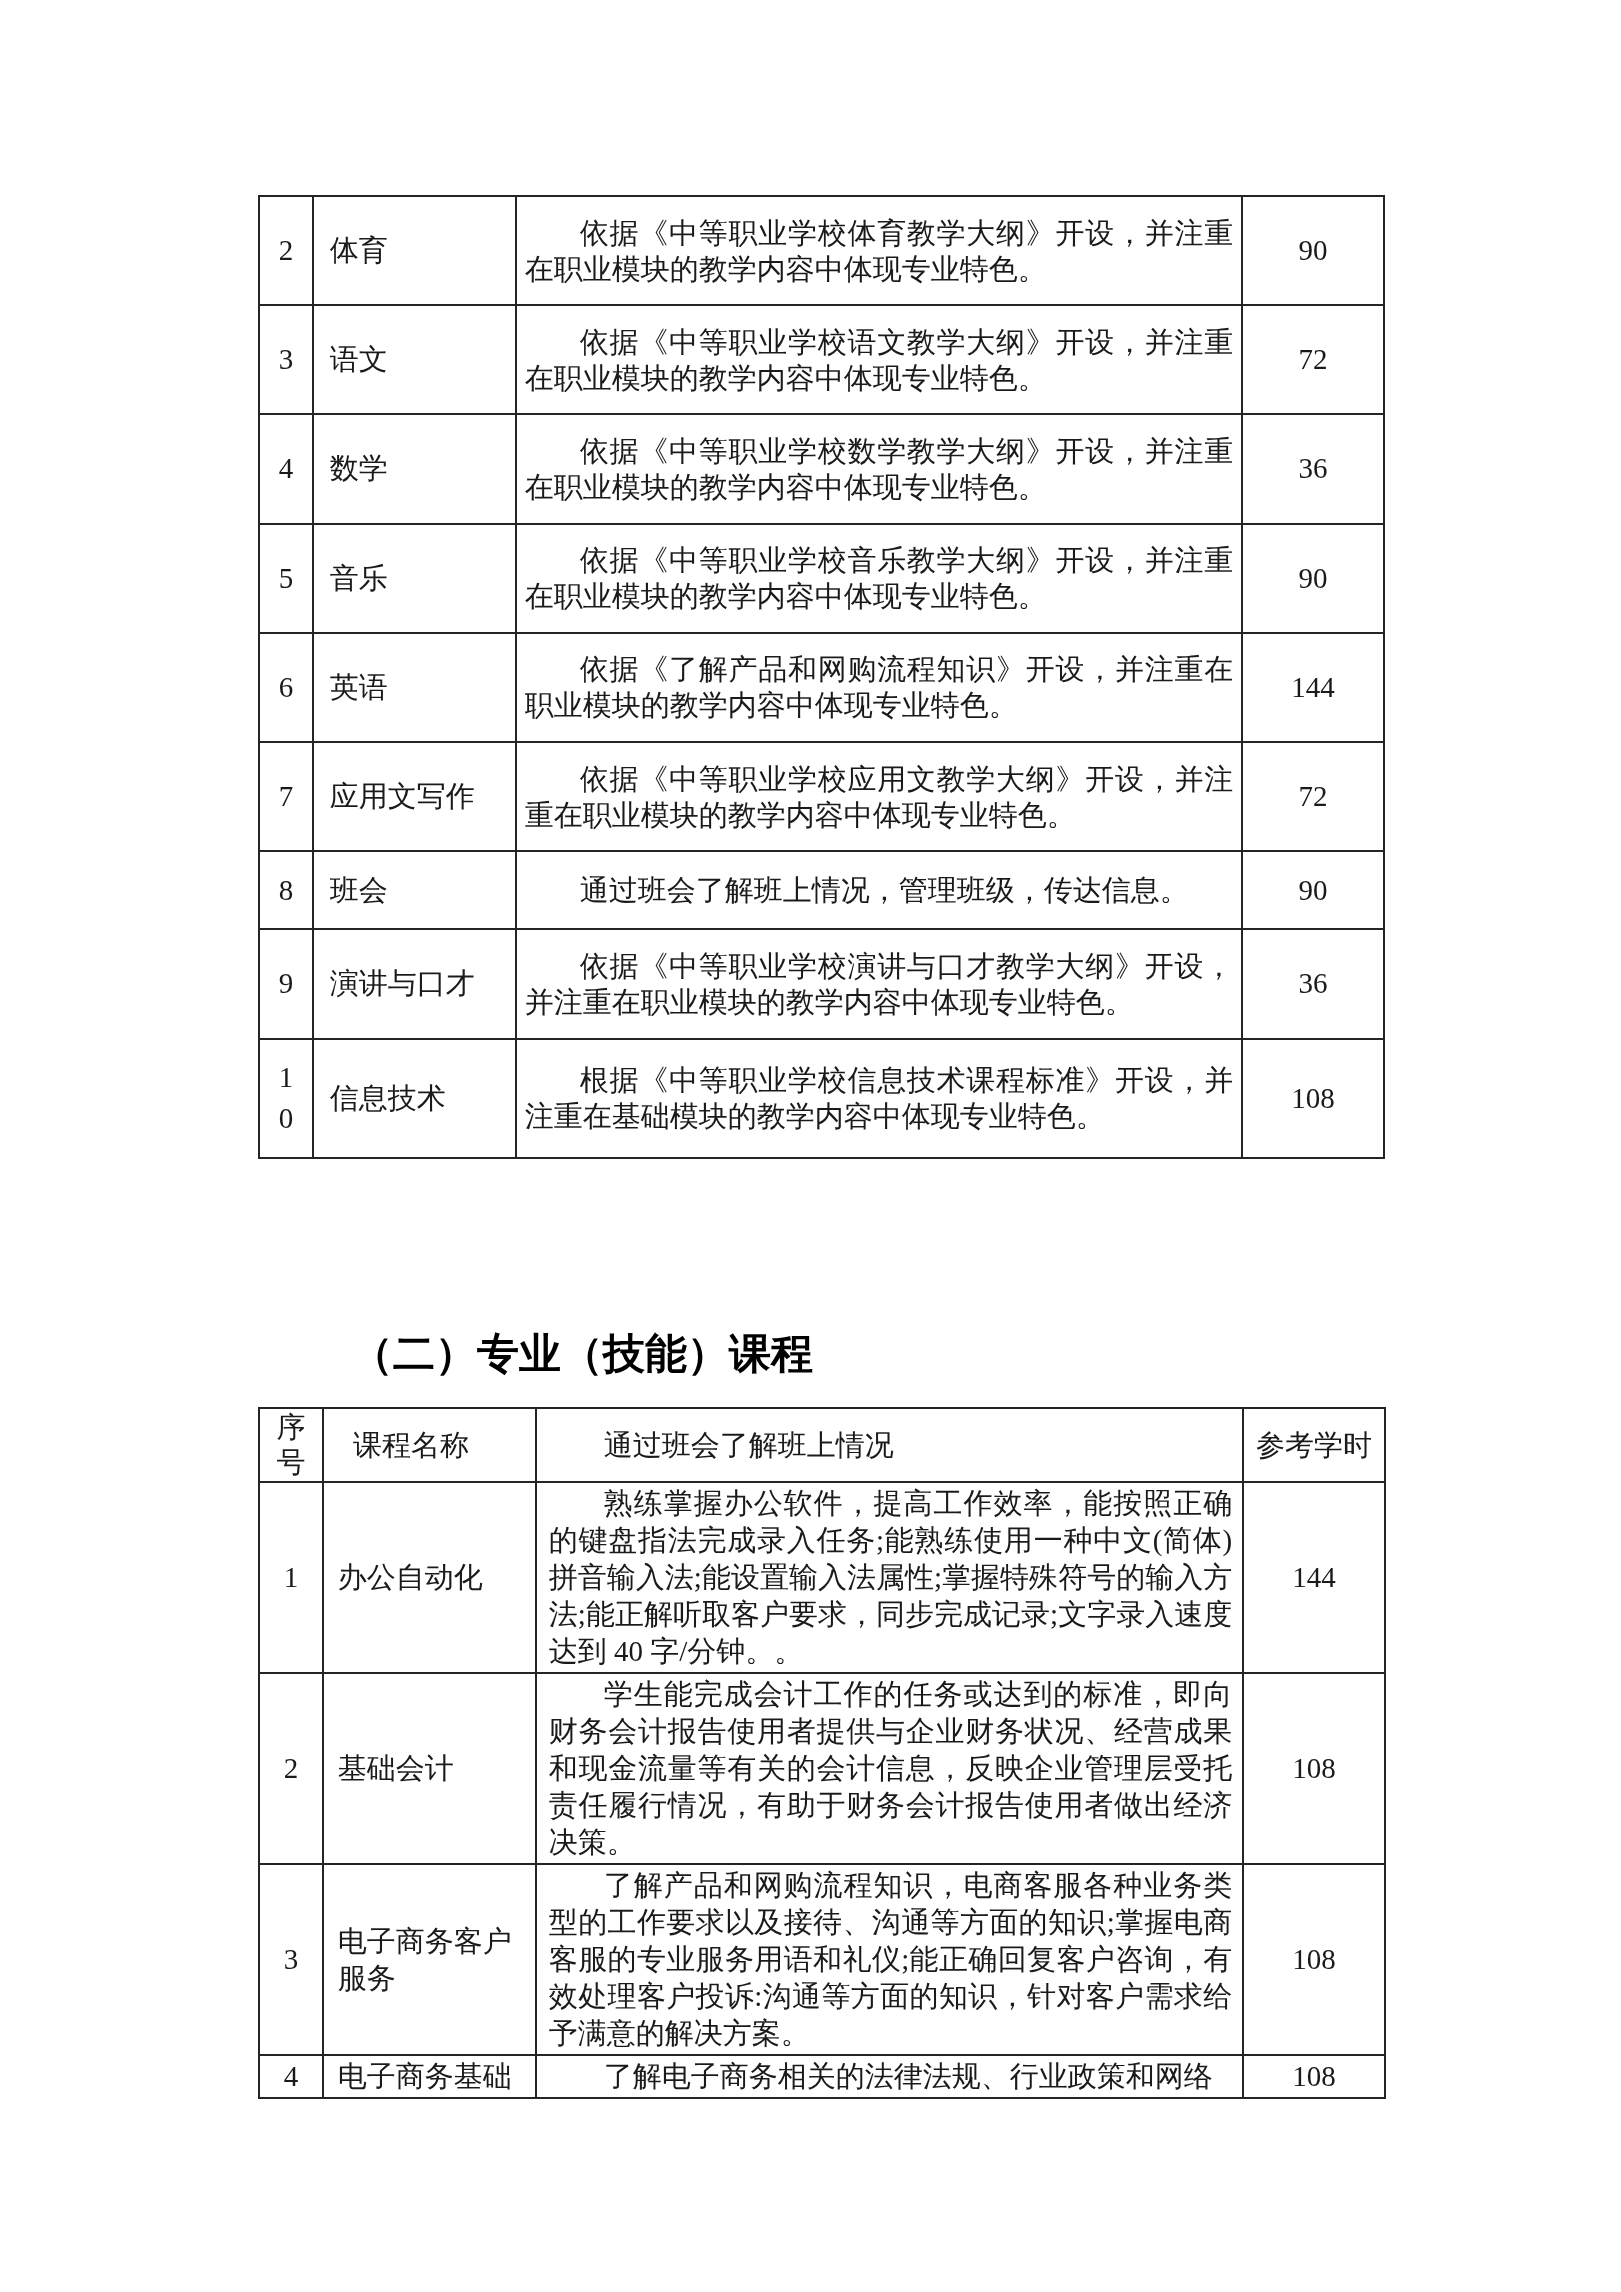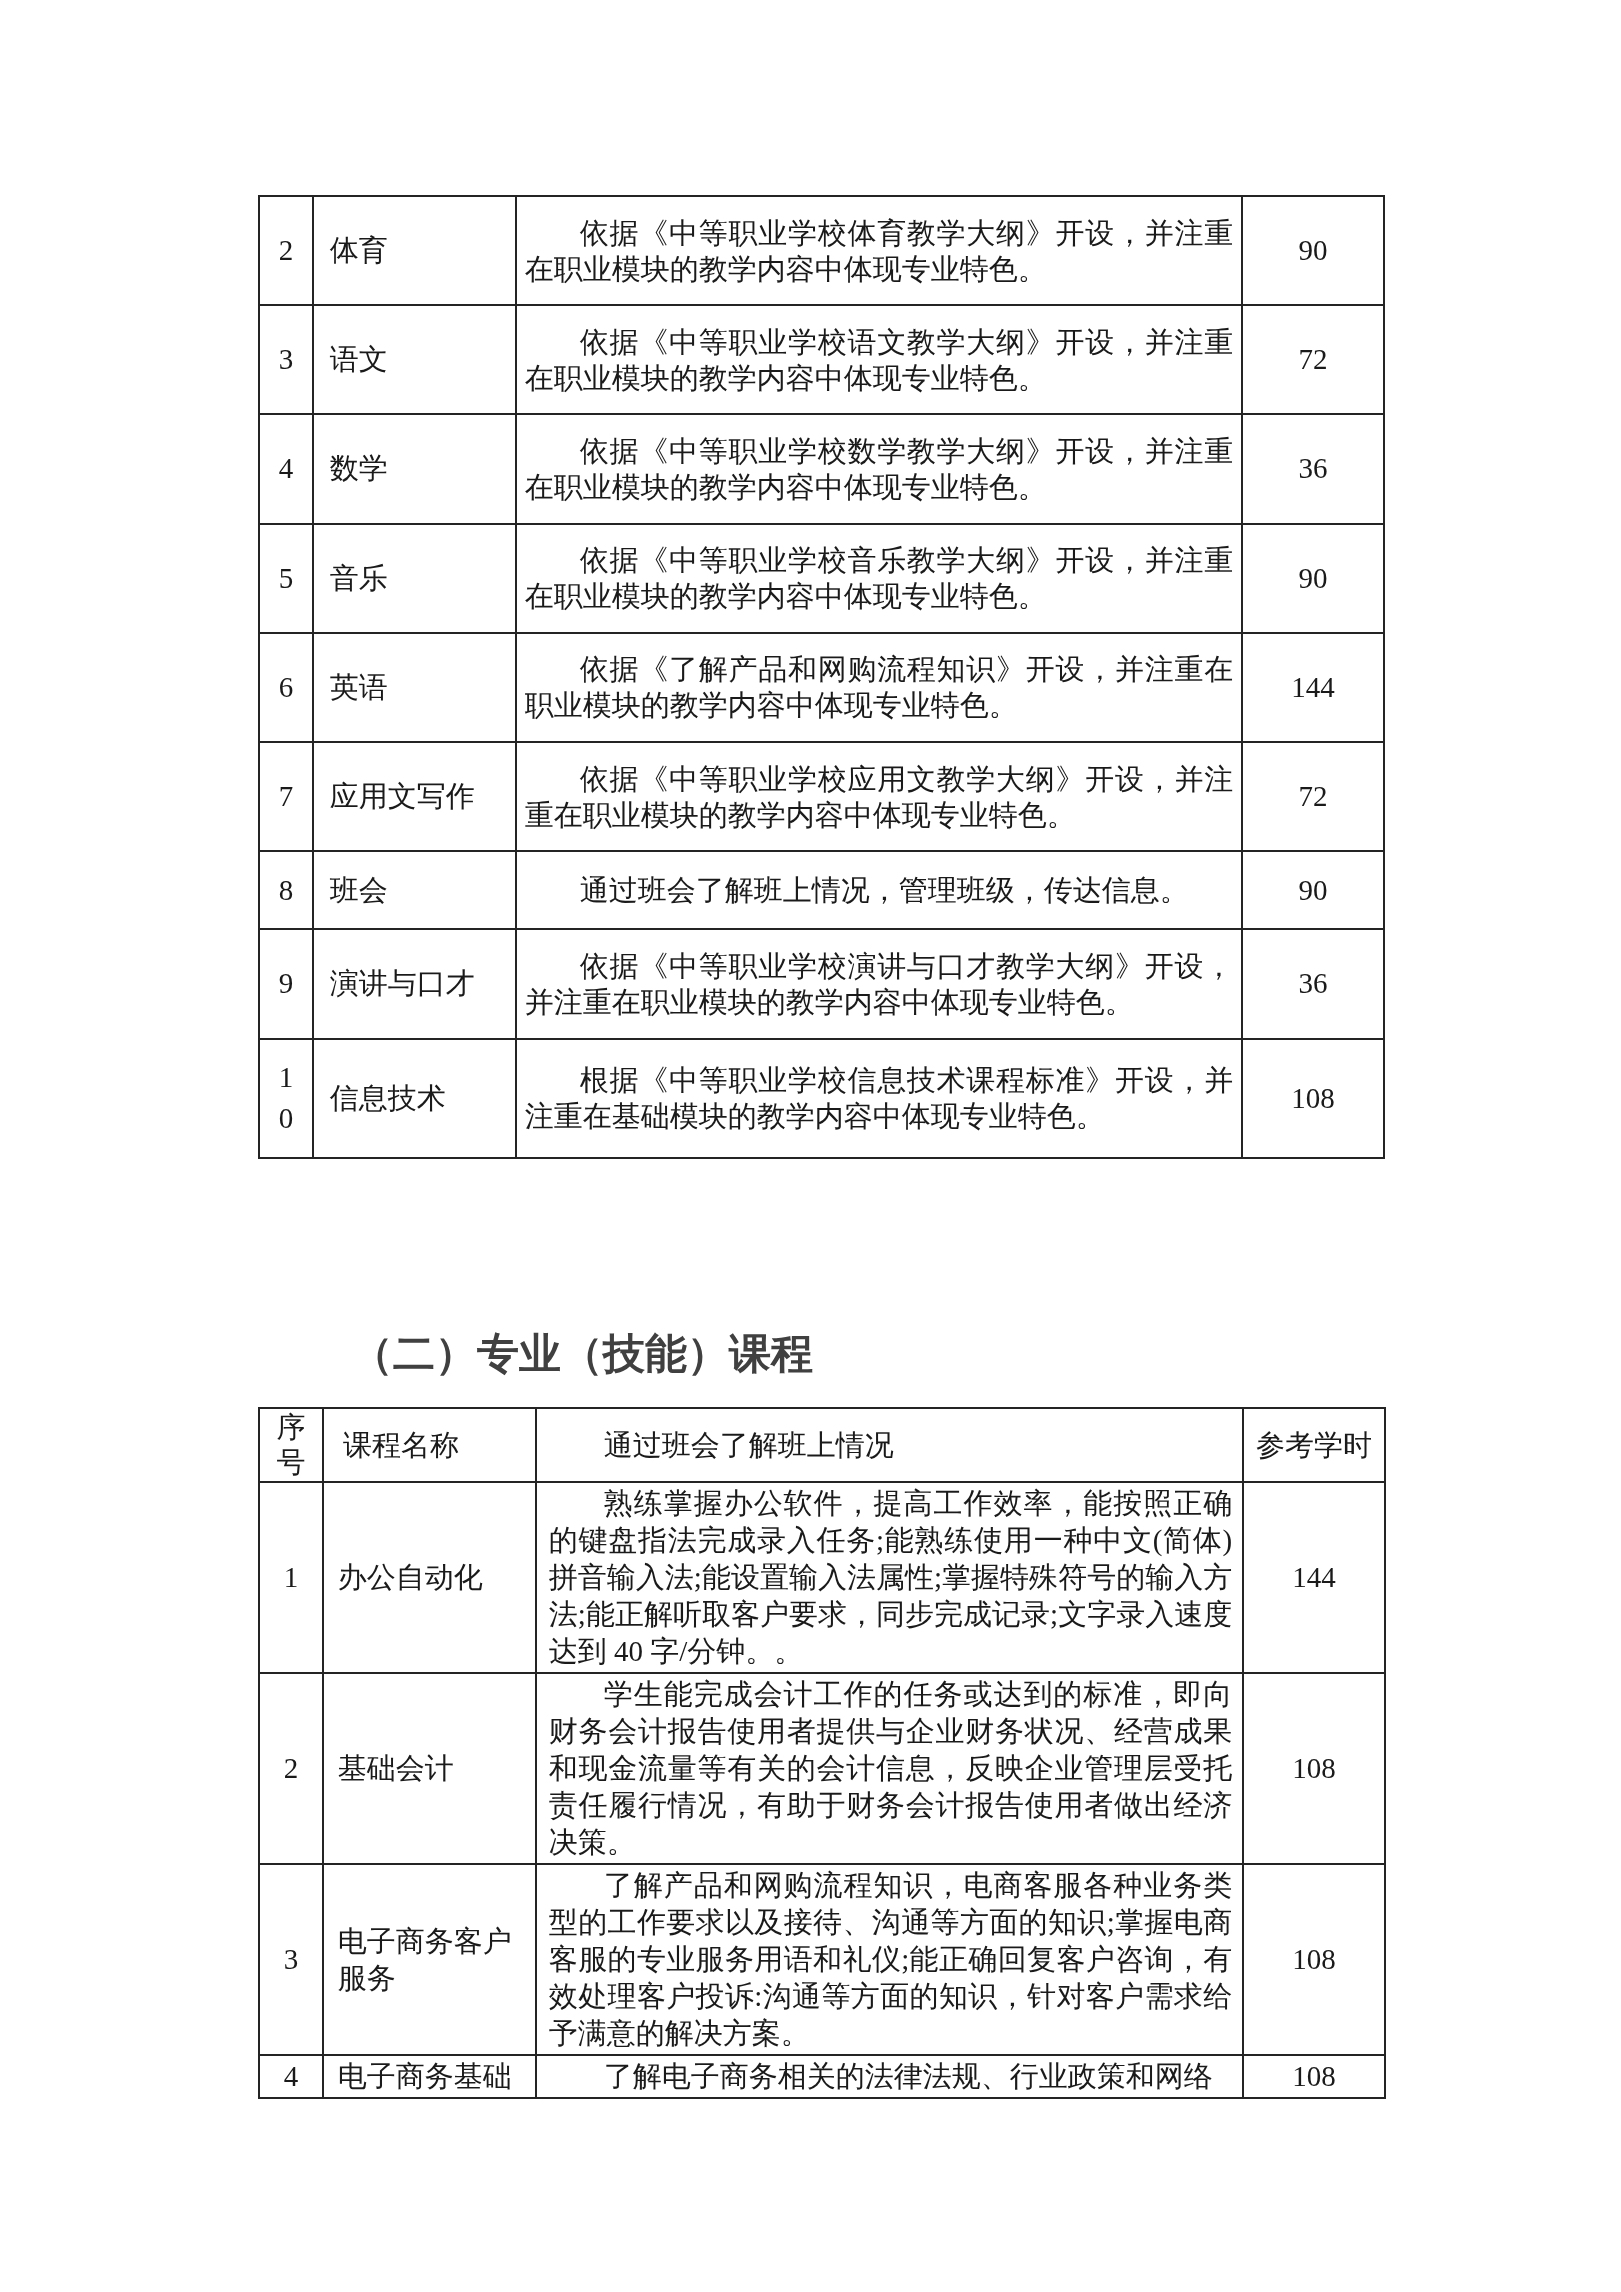--- a/index.html
+++ b/index.html
@@ -52,36 +52,36 @@
   .cell-hours { text-align: center; }
 
   
   .t1 .cell-seq     { line-height: 41px; padding: 17.6px 0; }
   .t1 .cell-name    { line-height: 41px; padding: 17.6px 3.9px 17.6px 15.7px; }
   .t1 .cell-content { line-height: 36px; padding: 17.6px 7.8px; text-indent: 55px; }
   .t1 .cell-hours   { padding: 17.6px 0; margin-top: 38px; }
 
   
   .t2 th { line-height: 35px; padding: 1px 0; }
-  .t2 th.cell-name    { text-align: left; padding-left: 19px; }
+  .t2 th.cell-name    { text-align: left; padding-left: 29px; }
   .t2 th.cell-content { text-align: left; text-indent: 55px; padding-left: 11.8px; }
   .t2 td.cell-seq     { line-height: 37px; }
   .t2 td.cell-name    { line-height: 37px; padding: 0 3.9px 0 13.7px; }
   .t2 td.cell-content { line-height: 37px; padding: 2px 9.8px 2px 11.8px; text-indent: 55px; }
   .t2 td.cell-hours   { line-height: 37px; }
 
   .section-heading {
     position: absolute;
     left: 351px;
     top: 1329px;
     margin: 0;
     font-size: 42px;
     line-height: 51px;
     font-weight: bold;
-    color: #404040;
+    color: #000000;
   }
 </style>
 </head>
 <body>
 
 <div class="page">
 
   <table class="doc-table t1">
     <colgroup>
       <col class="c-seq">

